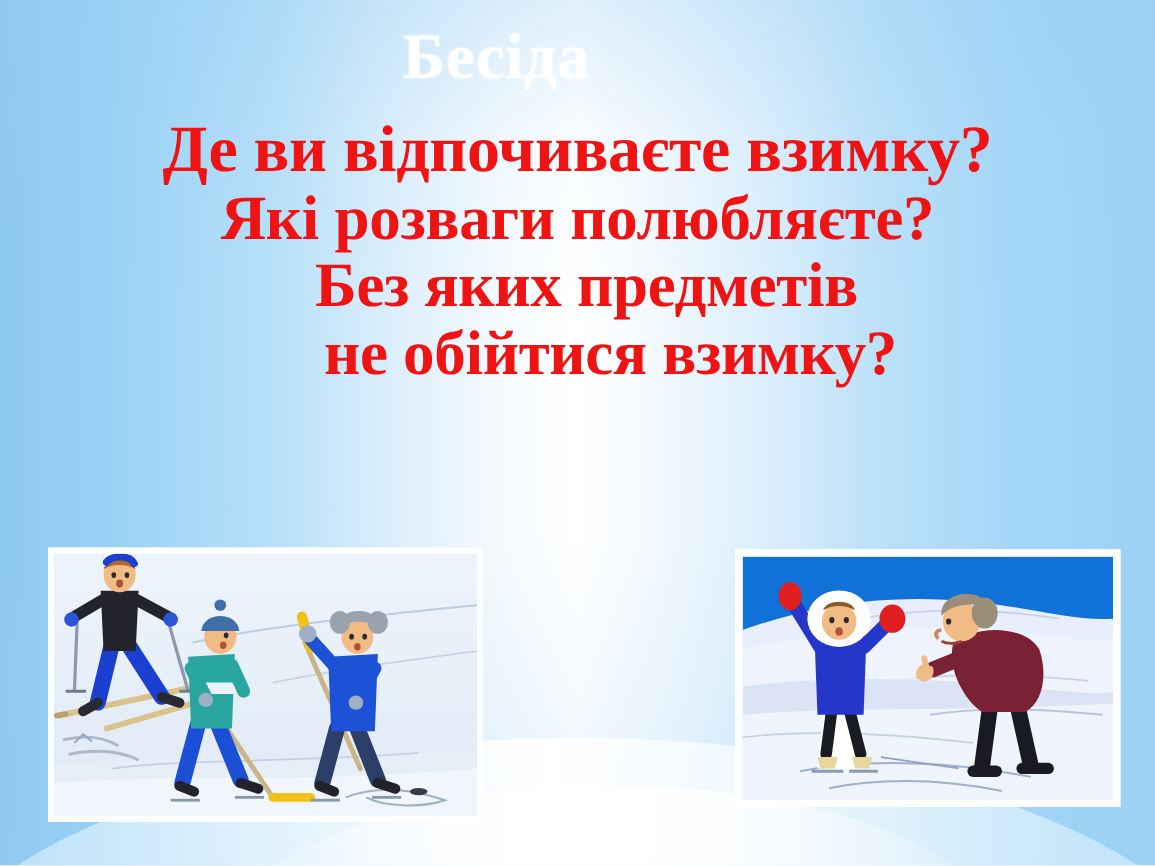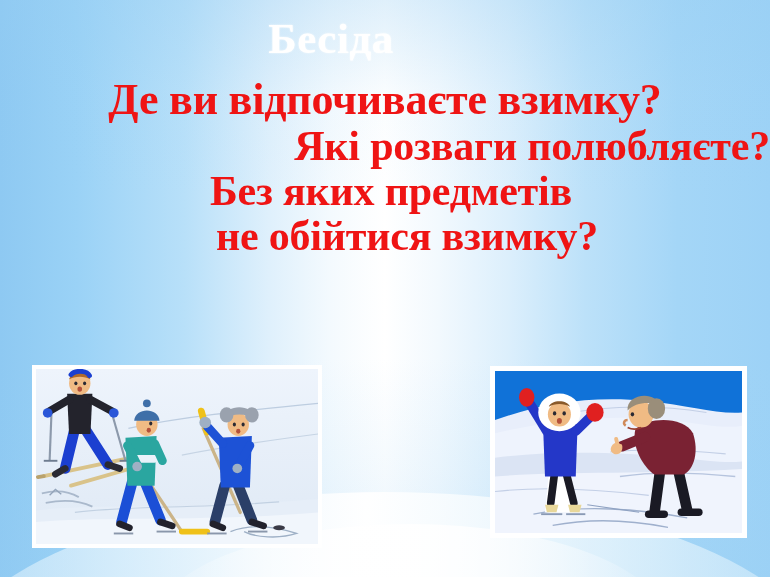--- a/index.html
+++ b/index.html
@@ -96,21 +96,21 @@
     text-align: center;
   }
   .qline {
     color: #ef1414;
     font-weight: bold;
     line-height: 1.02;
     white-space: nowrap;
     letter-spacing: -0.2px;
   }
   .q1 { font-size: 44px; margin: 0 0 2px 0; }
-  .q2 { font-size: 42px; margin: 0 0 2px 0; text-align: right; }
+  .q2 { font-size: 42px; margin: 0 0 2px 0; }
   .q3 { font-size: 42px; margin: 0 0 2px 12px; }
   .q4 { font-size: 42px; margin: 0; padding-left: 44px; }
 
   
   .photo {
     position: absolute;
     overflow: hidden;
     z-index: 5;
     background: #eef4fb;
   }

